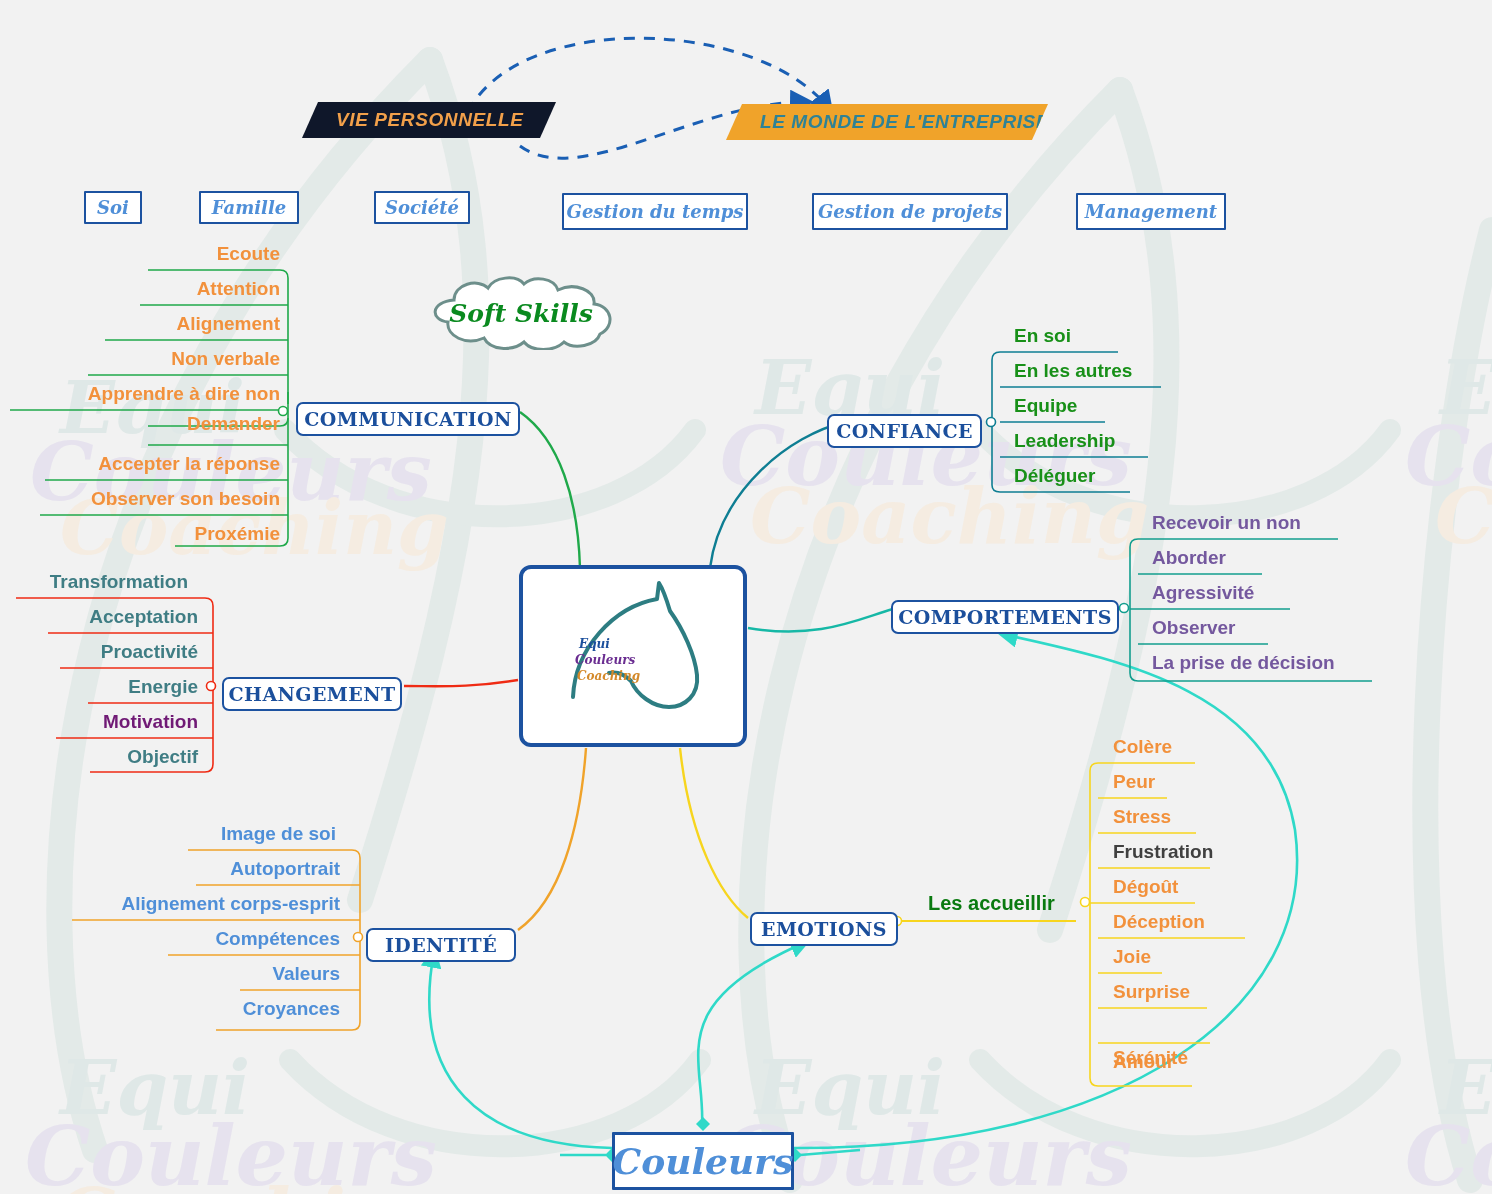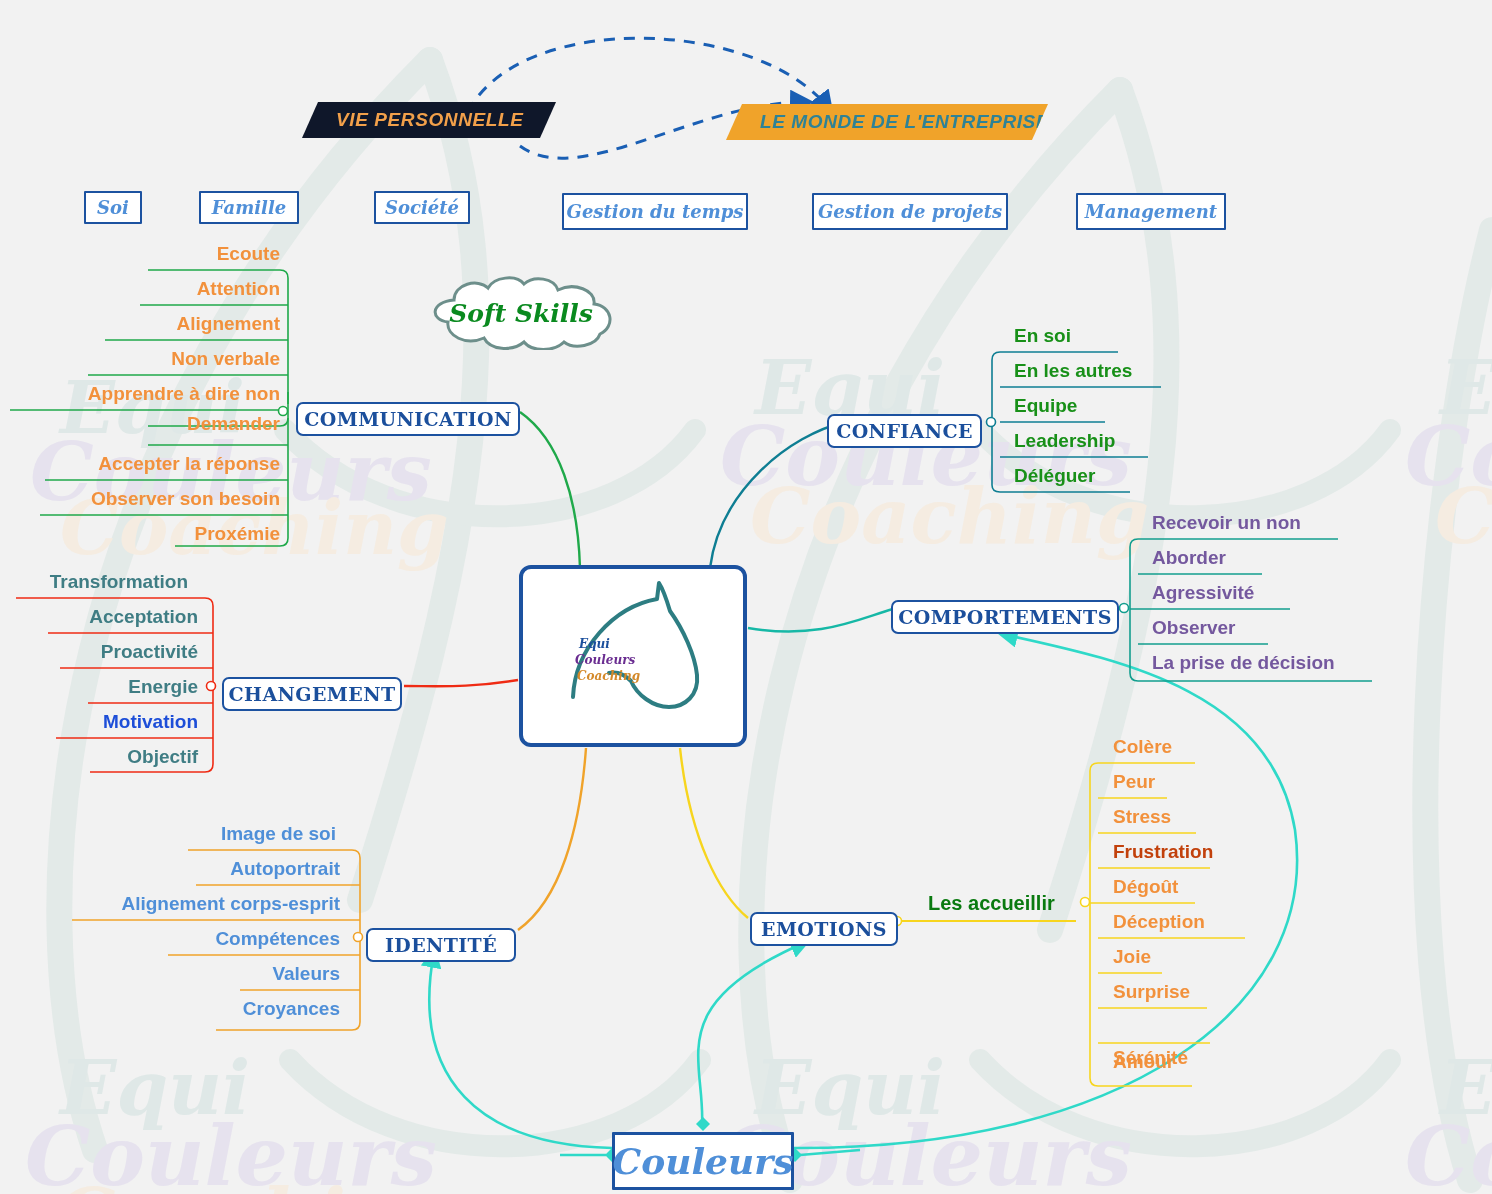--- a/index.html
+++ b/index.html
@@ -325,34 +325,34 @@
   <div class="leaf right" style="left:1152px;top:513px;color:#74589e;">Recevoir un non</div>
   <div class="leaf right" style="left:1152px;top:548px;color:#74589e;">Aborder</div>
   <div class="leaf right" style="left:1152px;top:583px;color:#74589e;">Agressivité</div>
   <div class="leaf right" style="left:1152px;top:618px;color:#74589e;">Observer</div>
   <div class="leaf right" style="left:1152px;top:653px;color:#74589e;">La prise de décision</div>
 
   <div class="leaf left" style="left:0px;top:572px;width:188px;color:#3f7d84;">Transformation</div>
   <div class="leaf left" style="left:0px;top:607px;width:198px;color:#3f7d84;">Acceptation</div>
   <div class="leaf left" style="left:0px;top:642px;width:198px;color:#3f7d84;">Proactivité</div>
   <div class="leaf left" style="left:0px;top:677px;width:198px;color:#3f7d84;">Energie</div>
-  <div class="leaf left" style="left:0px;top:712px;width:198px;color:#1d4ed8;">Motivation</div>
+  <div class="leaf left" style="left:0px;top:712px;width:198px;color:#701a75;">Motivation</div>
   <div class="leaf left" style="left:0px;top:747px;width:198px;color:#3f7d84;">Objectif</div>
 
   <div class="leaf left" style="left:0px;top:824px;width:336px;color:#4f8fd8;">Image de soi</div>
   <div class="leaf left" style="left:0px;top:859px;width:340px;color:#4f8fd8;">Autoportrait</div>
   <div class="leaf left" style="left:0px;top:894px;width:340px;color:#4f8fd8;">Alignement corps-esprit</div>
   <div class="leaf left" style="left:0px;top:929px;width:340px;color:#4f8fd8;">Compétences</div>
   <div class="leaf left" style="left:0px;top:964px;width:340px;color:#4f8fd8;">Valeurs</div>
   <div class="leaf left" style="left:0px;top:999px;width:340px;color:#4f8fd8;">Croyances</div>
 
   <div class="leaf right" style="left:1113px;top:737px;color:#f2913c;">Colère</div>
   <div class="leaf right" style="left:1113px;top:772px;color:#f2913c;">Peur</div>
   <div class="leaf right" style="left:1113px;top:807px;color:#f2913c;">Stress</div>
-  <div class="leaf right" style="left:1113px;top:842px;color:#c2410c;">Frustration</div>
+  <div class="leaf right" style="left:1113px;top:842px;color:#404040;">Frustration</div>
   <div class="leaf right" style="left:1113px;top:877px;color:#f2913c;">Dégoût</div>
   <div class="leaf right" style="left:1113px;top:912px;color:#f2913c;">Déception</div>
   <div class="leaf right" style="left:1113px;top:947px;color:#f2913c;">Joie</div>
   <div class="leaf right" style="left:1113px;top:982px;color:#f2913c;">Surprise</div>
   <div class="leaf right" style="left:1113px;top:1017px;color:#f2913c;margin-top:31px;">Sérénité</div>
   <div class="leaf right" style="left:1113px;top:1052px;color:#f2913c;">Amour</div>
 
   <div class="node node-couleurs" style="left:612px;top:1124px;width:182px;height:58px;">
     <span>Couleurs</span>
   </div>

